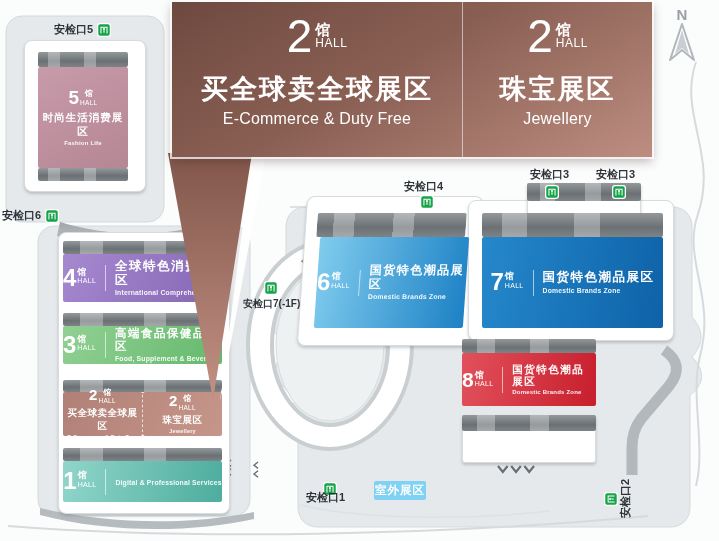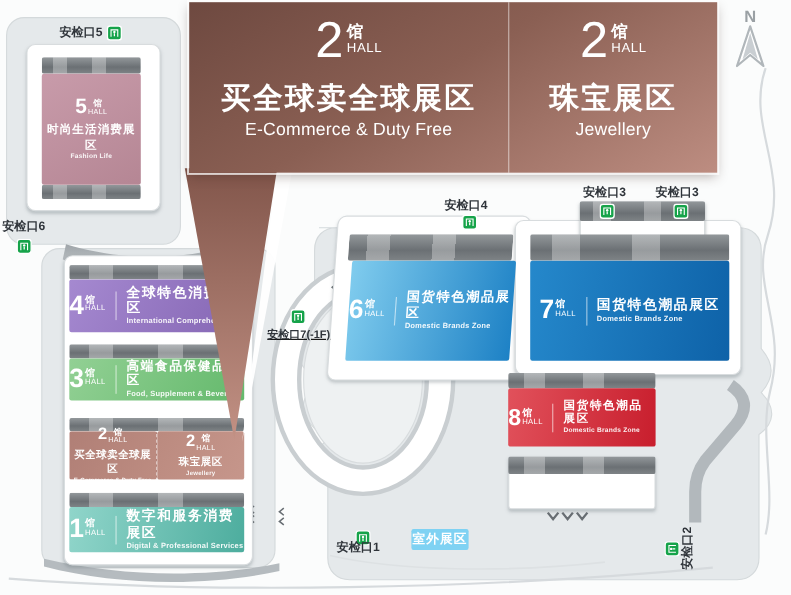--- a/index.html
+++ b/index.html
@@ -268,21 +268,20 @@
   <div class="hall row h1" style="left:63px;top:461px;width:159px;height:41px;z-index:3;">
     <div class="numwrap">
       <span class="num">1</span>
       <span class="numside">
           <span class="guan">馆</span>
           <span class="hw">HALL</span>
         </span>
     </div>
     <span class="vdiv"></span>
     <div class="names">
-        <div class="cn">数字和服务消费展区</div>
     <div class="en">Digital &amp; Professional Services</div>
       </div>
   </div>
 
   <div class="hall row h6" style="left:317px;top:237px;width:149px;height:91px;transform:skewX(-4deg);z-index:3;">
     <div class="numwrap">
       <span class="num">6</span>
       <span class="numside">
           <span class="guan">馆</span>
           <span class="hw">HALL</span>
@@ -328,39 +327,39 @@
   <div class="cp" style="left:54px;top:22px;">
     <span class="cp-label">安检口5</span>
     <span class="sec-icon"><svg viewBox="0 0 22 22">
           <rect x="1" y="1" width="20" height="20" rx="4" fill="#16a34a" stroke="#fff" stroke-width="2"></rect>
           <path d="M6.2,16.5 V6.5 h9.6 v10" stroke="#fff" stroke-width="1.6" fill="none"></path>
           <circle cx="11" cy="9.6" r="1.7" fill="#fff"></circle>
           <path d="M11,11.5 v4" stroke="#fff" stroke-width="1.8"></path>
         </svg></span>
   </div>
 
-  <div class="cp" style="left:2px;top:198px;flex-direction:column;">
+  <div class="cp" style="left:2px;top:208px;">
     <span class="cp-label">安检口6</span>
     <span class="sec-icon"><svg viewBox="0 0 22 22">
           <rect x="1" y="1" width="20" height="20" rx="4" fill="#16a34a" stroke="#fff" stroke-width="2"></rect>
           <path d="M6.2,16.5 V6.5 h9.6 v10" stroke="#fff" stroke-width="1.6" fill="none"></path>
           <circle cx="11" cy="9.6" r="1.7" fill="#fff"></circle>
           <path d="M11,11.5 v4" stroke="#fff" stroke-width="1.8"></path>
         </svg></span>
   </div>
 
   <div class="cp" style="left:264px;top:281px;z-index:30;">
     <span class="sec-icon"><svg viewBox="0 0 22 22">
           <rect x="1" y="1" width="20" height="20" rx="4" fill="#16a34a" stroke="#fff" stroke-width="2"></rect>
           <path d="M6.2,16.5 V6.5 h9.6 v10" stroke="#fff" stroke-width="1.6" fill="none"></path>
           <circle cx="11" cy="9.6" r="1.7" fill="#fff"></circle>
           <path d="M11,11.5 v4" stroke="#fff" stroke-width="1.8"></path>
         </svg></span>
   </div>
-  <div class="cp" style="left:243px;top:297px;text-decoration:underline;">
+  <div class="cp" style="left:243px;top:297px;">
     <span class="cp-label sm">安检口7(-1F)</span>
   </div>
 
   <div class="cp" style="left:404px;top:179px;">
     <span class="cp-label">安检口4</span>
   </div>
   <div class="cp" style="left:420px;top:195px;">
     <span class="sec-icon"><svg viewBox="0 0 22 22">
           <rect x="1" y="1" width="20" height="20" rx="4" fill="#16a34a" stroke="#fff" stroke-width="2"></rect>
           <path d="M6.2,16.5 V6.5 h9.6 v10" stroke="#fff" stroke-width="1.6" fill="none"></path>

